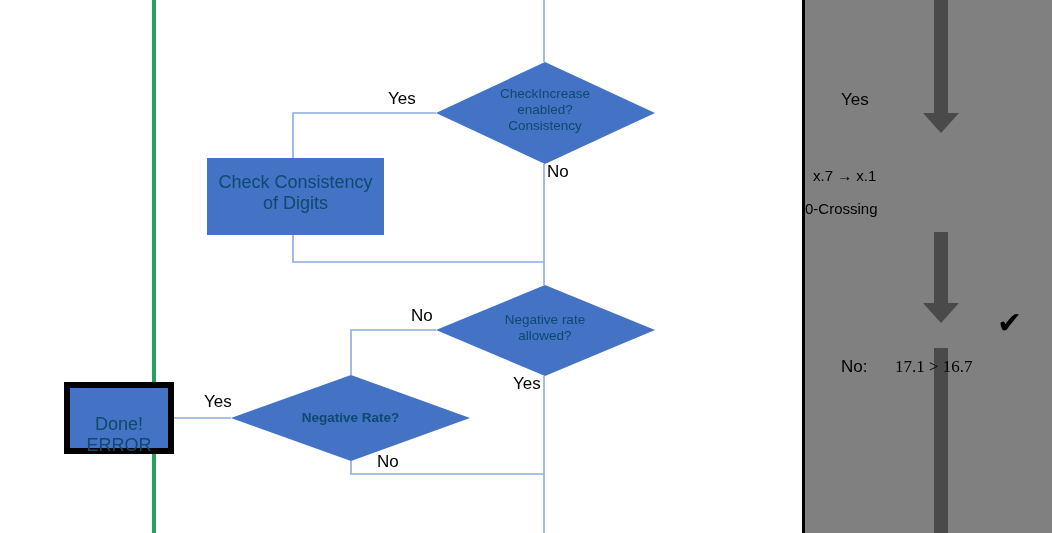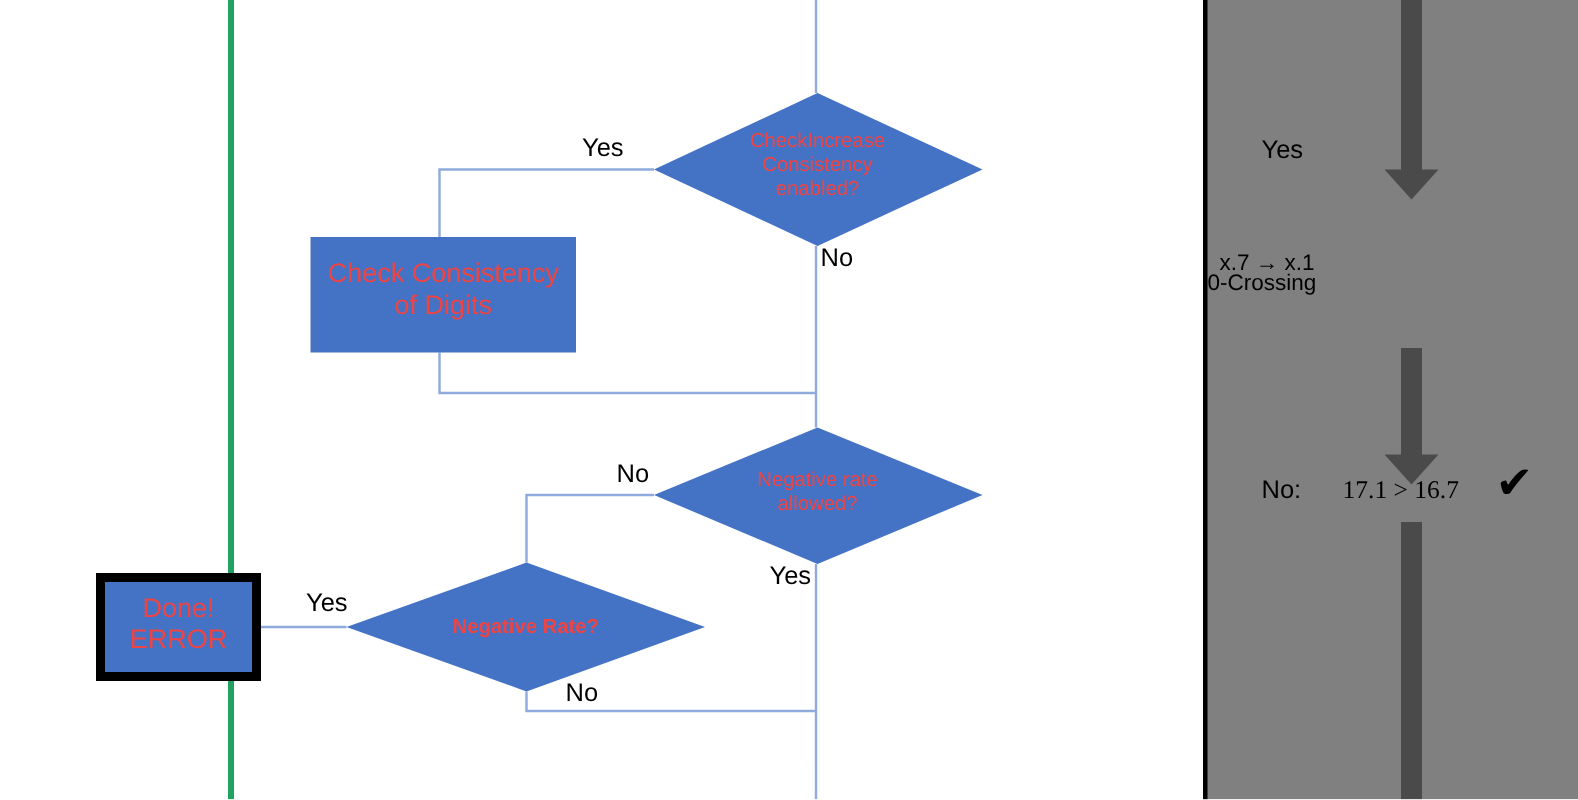--- a/index.html
+++ b/index.html
@@ -22,38 +22,38 @@
   #flow-svg {
     position: absolute;
     left: 0;
     top: 0;
     width: 802px;
     height: 533px;
   }
 
   .node-label {
     position: absolute;
-    color: #ef4444;
+    color: #0c4a6e;
     text-align: center;
     line-height: 1.18;
     pointer-events: none;
     font-family: "Liberation Sans", sans-serif;
   }
   .edge-label {
     position: absolute;
     color: #000000;
     font-size: 17px;
     font-family: "Liberation Sans", sans-serif;
     white-space: nowrap;
   }
 
   
   .d-text { font-size: 13.5px; }
   .proc-text { font-size: 18px; }
-  .done-text { font-size: 18px; }
+  .done-text { font-size: 18px; margin-top: 19px; }
 
   
   #gray-panel {
     position: absolute;
     left: 802px;
     top: 0;
     width: 250px;
     height: 533px;
     background: #808080;
     border-left: 3px solid #000000;
@@ -69,21 +69,21 @@
   .panel-text {
     position: absolute;
     color: #000000;
     font-family: "Liberation Sans", sans-serif;
     white-space: nowrap;
   }
   .p-yes { font-size: 17px; }
   .p-small { font-size: 15px; }
   .p-big { font-size: 38px; letter-spacing: -0.5px; }
   .p-big.strike { text-decoration: line-through; text-decoration-thickness: 2px; }
-  .p-row { font-size: 17px; }
+  .p-row { font-size: 17px; margin-top: 40px; }
   .p-check { font-size: 30px; line-height: 1; }
 </style>
 </head>
 <body>
 
 <div id="stage">
 
   <svg id="flow-svg" viewBox="0 0 802 533">
 
     <line x1="154" y1="0" x2="154" y2="533" stroke="#21A162" stroke-width="4"></line>
@@ -110,22 +110,22 @@
 
     <polygon points="545,285 655,330 545,376 436,330" fill="#4472C4"></polygon>
 
     <polygon points="351,375 470,418 351,461 231,418" fill="#4472C4"></polygon>
 
     <rect x="67" y="385" width="104" height="66" fill="#4472C4" stroke="#000000" stroke-width="6"></rect>
   </svg>
 
   <div class="node-label d-text" style="left:436px; top:86px; width:218px;">
     <div>CheckIncrease</div>
+    <div>enabled?</div>
     <div>Consistency</div>
-    <div>enabled?</div>
   </div>
 
   <div class="node-label d-text" style="left:436px; top:312px; width:218px;">
     <div>Negative rate</div>
     <div>allowed?</div>
   </div>
 
   <div class="node-label proc-text" style="left:207px; top:172px; width:177px;">
     <div>Check Consistency</div>
     <div>of Digits</div>
@@ -160,21 +160,21 @@
 
       <rect x="129" y="232" width="14" height="74" fill="#4A4A4A"></rect>
       <polygon points="118,303 154,303 136,323" fill="#4A4A4A"></polygon>
 
       <rect x="129" y="348" width="14" height="185" fill="#4A4A4A"></rect>
     </svg>
 
     <div class="panel-text p-yes" style="left:36px; top:90px;">Yes</div>
 
     <div class="panel-text p-small" style="left:8px; top:167px;">x.7 → x.1</div>
-    <div class="panel-text p-small" style="left:0px; top:180px;">0-Crossing</div>
+    <div class="panel-text p-small" style="left:0px; top:200px;">0-Crossing</div>
 
 
     <div class="panel-text p-row" style="left:36px; top:317px;">No:</div>
     <div class="panel-text p-row" style="left:90px; top:317px;font-family:Liberation Serif, serif;">17.1 &gt; 16.7</div>
     <div class="panel-text p-check" style="left:192px; top:308px;">✔</div>
   </div>
 
 </div>
 
 </body></html>

